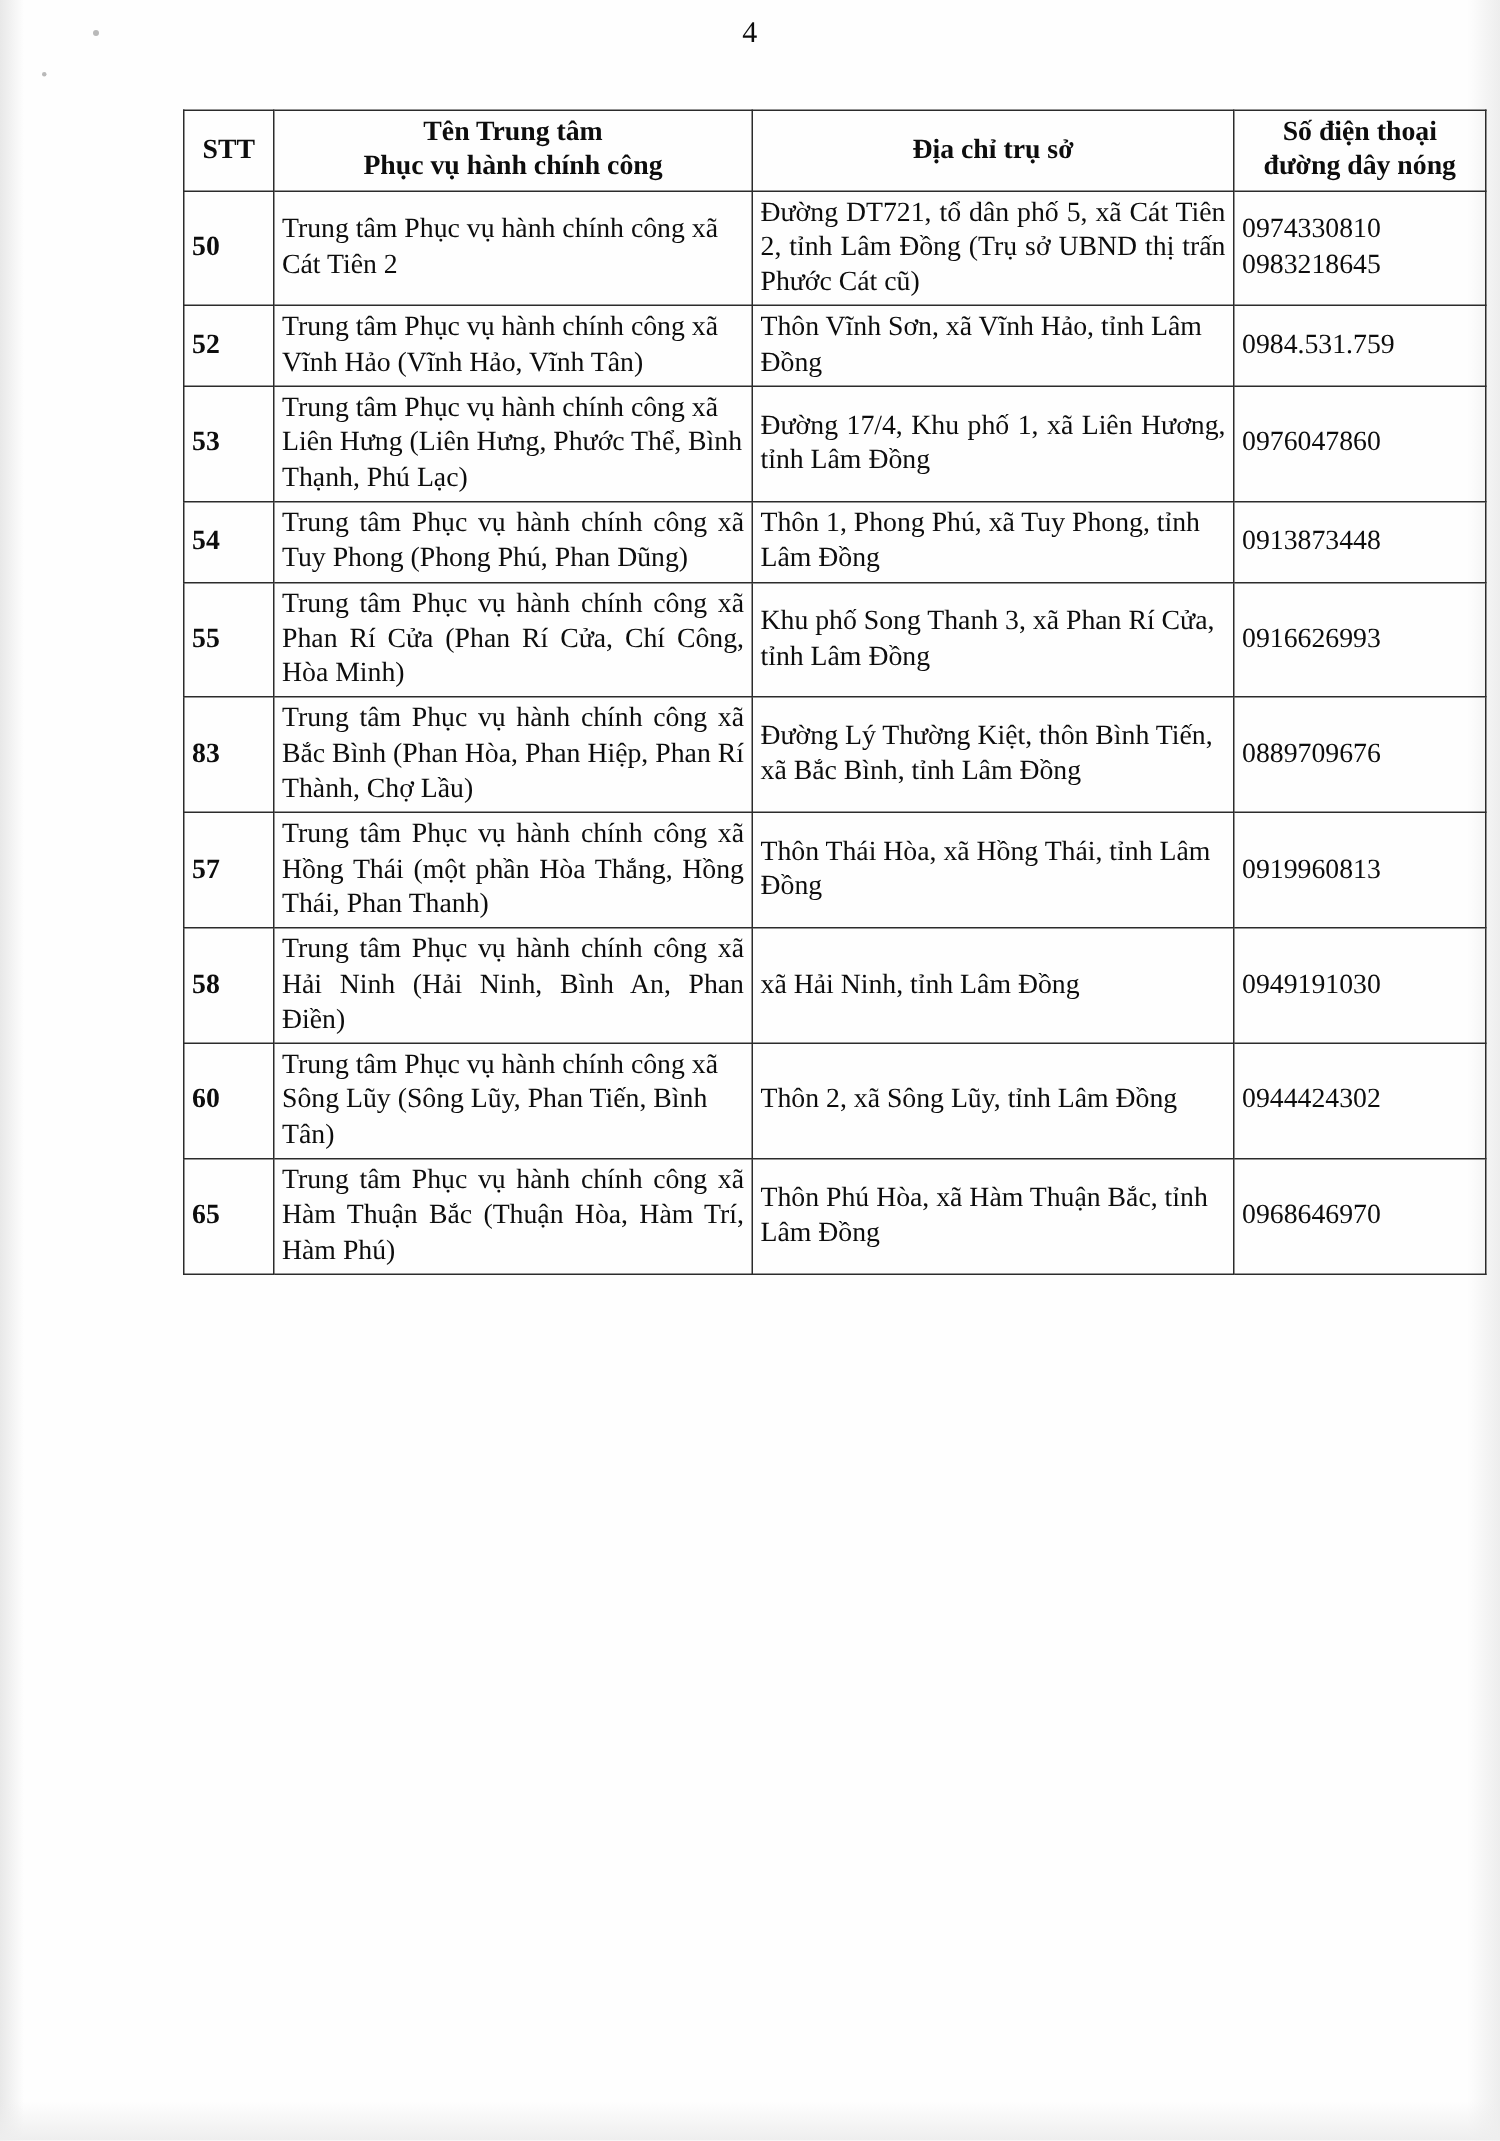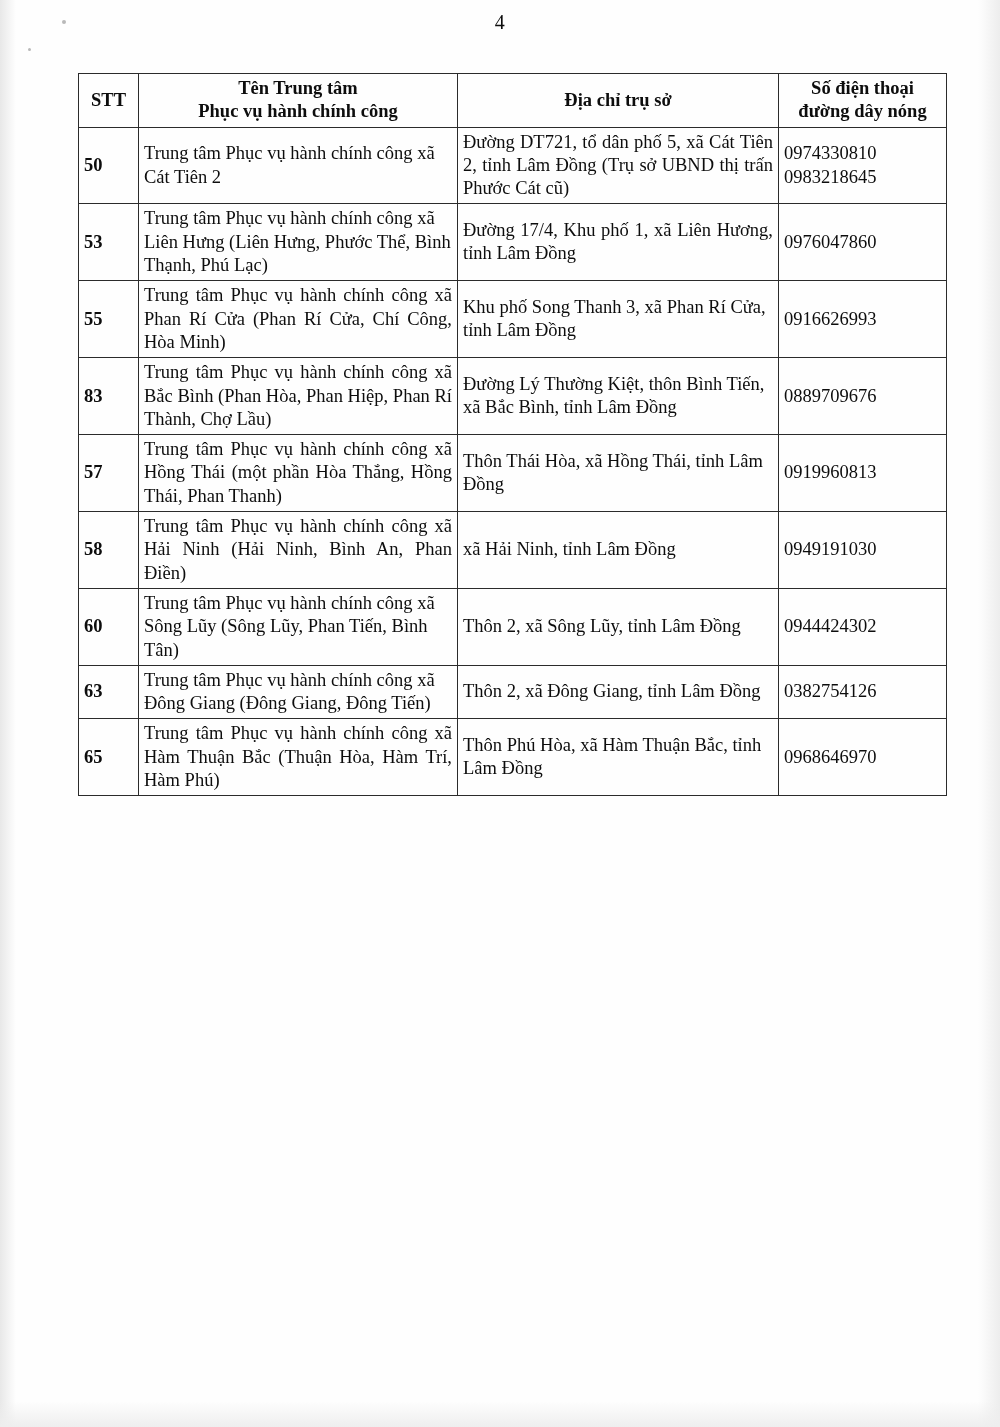--- a/index.html
+++ b/index.html
@@ -69,20 +69,21 @@
     position: absolute;
     left: 78px;
     top: 73px;
     width: 868px;
   }
 
   table.centers-table {
     border-collapse: collapse;
     table-layout: fixed;
     width: 868px;
+    margin-left: 44px;
   }
 
   table.centers-table th,
   table.centers-table td {
     border: 1.3px solid #2b2b2b;
     vertical-align: middle;
     padding: 3px 5px;
     font-size: 18.5px;
     line-height: 1.26;
   }
@@ -173,26 +174,38 @@
       </thead>
       <tbody id="table-body">
           <tr>
             <td class="cell-stt">50</td>
             <td class="cell-name">Trung tâm Phục vụ hành chính công xã Cát Tiên 2</td>
             <td class="cell-addr justify">Đường DT721, tổ dân phố 5, xã Cát Tiên 2, tỉnh Lâm Đồng (Trụ sở UBND thị trấn Phước Cát cũ)</td>
             <td class="cell-phone">0974330810
 0983218645</td>
           </tr>
           <tr>
+            <td class="cell-stt">52</td>
+            <td class="cell-name">Trung tâm Phục vụ hành chính công xã Vĩnh Hảo (Vĩnh Hảo, Vĩnh Tân)</td>
+            <td class="cell-addr">Thôn Vĩnh Sơn, xã Vĩnh Hảo, tỉnh Lâm Đồng</td>
+            <td class="cell-phone">0984.531.759</td>
+          </tr>
+          <tr>
             <td class="cell-stt">53</td>
             <td class="cell-name">Trung tâm Phục vụ hành chính công xã Liên Hưng (Liên Hưng, Phước Thể, Bình Thạnh, Phú Lạc)</td>
             <td class="cell-addr justify"> Đường 17/4, Khu phố 1, xã Liên Hương, tỉnh Lâm Đồng</td>
             <td class="cell-phone">0976047860</td>
           </tr>
           <tr>
+            <td class="cell-stt">54</td>
+            <td class="cell-name justify">Trung tâm Phục vụ hành chính công xã Tuy Phong (Phong Phú, Phan Dũng)</td>
+            <td class="cell-addr">Thôn 1, Phong Phú, xã Tuy Phong, tỉnh Lâm Đồng</td>
+            <td class="cell-phone">0913873448</td>
+          </tr>
+          <tr>
             <td class="cell-stt">55</td>
             <td class="cell-name justify">Trung tâm Phục vụ hành chính công xã Phan Rí Cửa (Phan Rí Cửa, Chí Công, Hòa Minh)</td>
             <td class="cell-addr">Khu phố Song Thanh 3, xã Phan Rí Cửa, tỉnh Lâm Đồng</td>
             <td class="cell-phone">0916626993</td>
           </tr>
           <tr>
             <td class="cell-stt">83</td>
             <td class="cell-name justify">Trung tâm Phục vụ hành chính công xã Bắc Bình (Phan Hòa, Phan Hiệp, Phan Rí Thành, Chợ Lầu)</td>
             <td class="cell-addr">Đường Lý Thường Kiệt, thôn Bình Tiến, xã Bắc Bình, tỉnh Lâm Đồng</td>
             <td class="cell-phone">0889709676</td>
@@ -209,26 +222,20 @@
             <td class="cell-addr">xã Hải Ninh, tỉnh Lâm Đồng</td>
             <td class="cell-phone">0949191030</td>
           </tr>
           <tr>
             <td class="cell-stt">60</td>
             <td class="cell-name">Trung tâm Phục vụ hành chính công xã Sông Lũy (Sông Lũy, Phan Tiến, Bình Tân)</td>
             <td class="cell-addr">Thôn 2, xã Sông Lũy, tỉnh Lâm Đồng</td>
             <td class="cell-phone">0944424302</td>
           </tr>
           <tr>
-            <td class="cell-stt">63</td>
-            <td class="cell-name">Trung tâm Phục vụ hành chính công xã Đông Giang (Đông Giang, Đông Tiến)</td>
-            <td class="cell-addr">Thôn 2, xã Đông Giang, tỉnh Lâm Đồng</td>
-            <td class="cell-phone">0382754126</td>
-          </tr>
-          <tr>
             <td class="cell-stt">65</td>
             <td class="cell-name justify">Trung tâm Phục vụ hành chính công xã Hàm Thuận Bắc (Thuận Hòa, Hàm Trí, Hàm Phú)</td>
             <td class="cell-addr">Thôn Phú Hòa, xã Hàm Thuận Bắc, tỉnh Lâm Đồng</td>
             <td class="cell-phone">0968646970</td>
           </tr>
         </tbody>
     </table>
   </div>
 
 </div>

